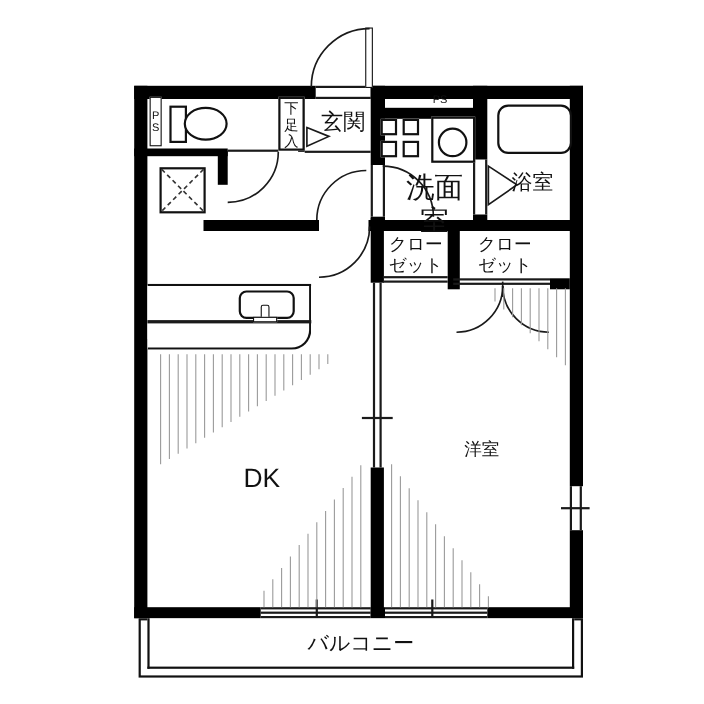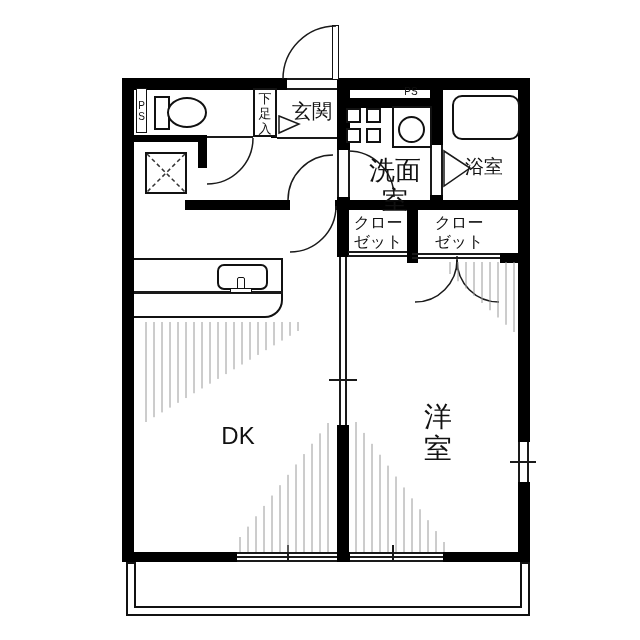--- a/index.html
+++ b/index.html
@@ -179,23 +179,24 @@
 
   <div class="thinbox" style="left:126px;top:562px;width:404px;height:54px;border-width:2px"></div>
   <div class="thinbox" style="left:134px;top:562px;width:388px;height:46px;border-width:2px;border-top:0"></div>
 
   <div class="label" style="left:288px;top:100px;width:48px;font-size:20px">玄関</div>
   <div class="label" style="left:254px;top:91px;width:22px;font-size:13px;line-height:15px">下
 足
 入</div>
   <div class="label" style="left:136px;top:100px;width:11px;font-size:10px;line-height:11px">P
 S</div>
-  <div class="label" style="left:396px;top:86px;width:30px;font-size:10px">PS</div>
+  <div class="label" style="left:385px;top:86px;width:30px;font-size:10px">PS</div>
   <div class="label" style="left:362px;top:156px;width:66px;font-size:26px">洗面室</div>
   <div class="label" style="left:462px;top:156px;width:44px;font-size:19px">浴室</div>
   <div class="label" style="left:350px;top:213px;width:56px;font-size:16px;line-height:19px">クロー
 ゼット</div>
   <div class="label" style="left:423px;top:213px;width:72px;font-size:16px;line-height:19px">クロー
 ゼット</div>
   <div class="label" style="left:216px;top:422px;width:44px;font-size:24px">DK</div>
-  <div class="label" style="left:416px;top:401px;width:44px;font-size:28px">洋室</div>
+  <div class="label" style="left:416px;top:401px;width:44px;font-size:16px">洋室</div>
+  <div class="label" style="left:276px;top:575px;width:104px;font-size:19px">バルコニー</div>
 
 </div>
 
 </body></html>

